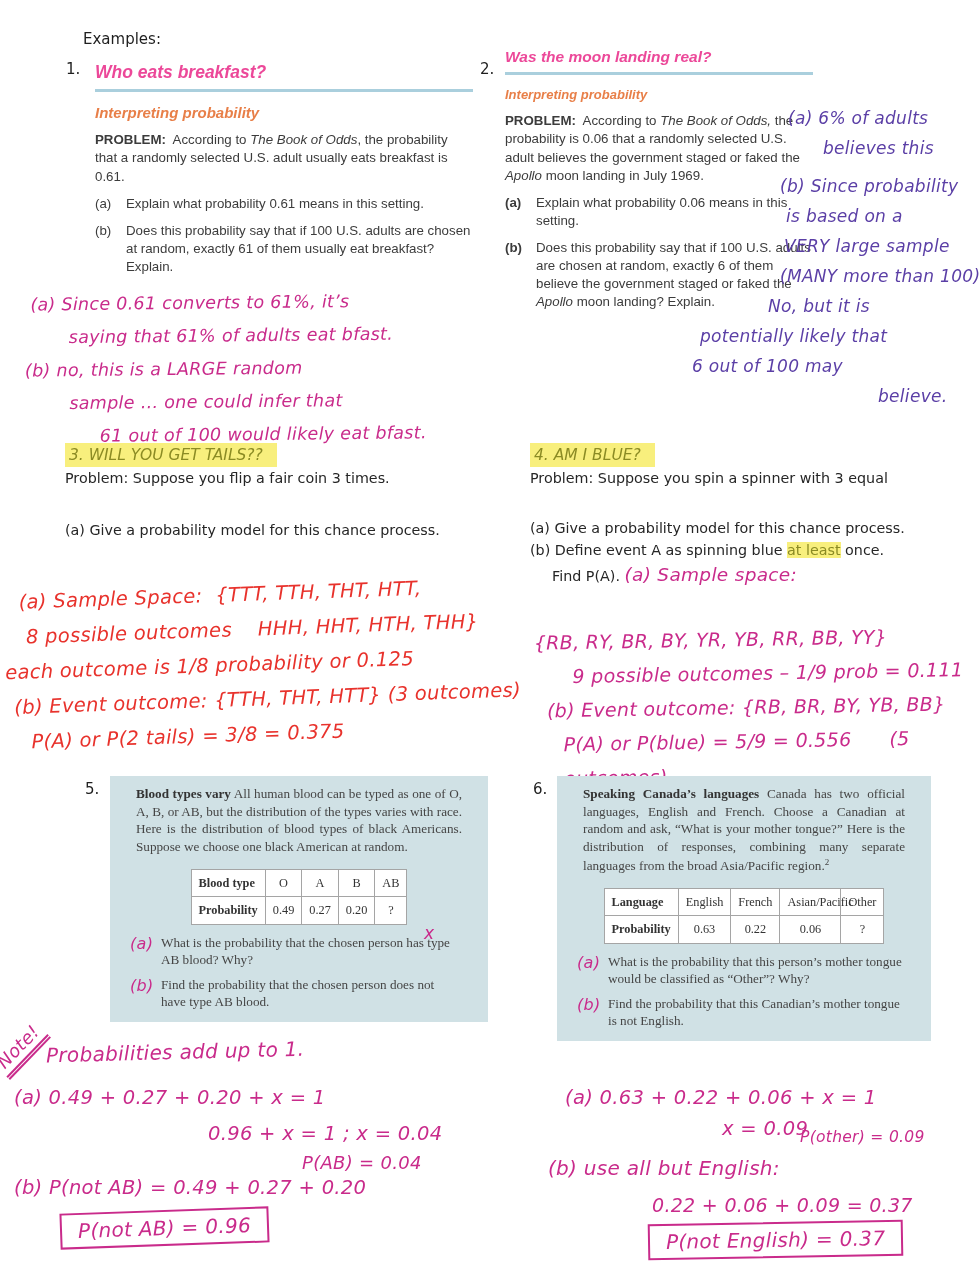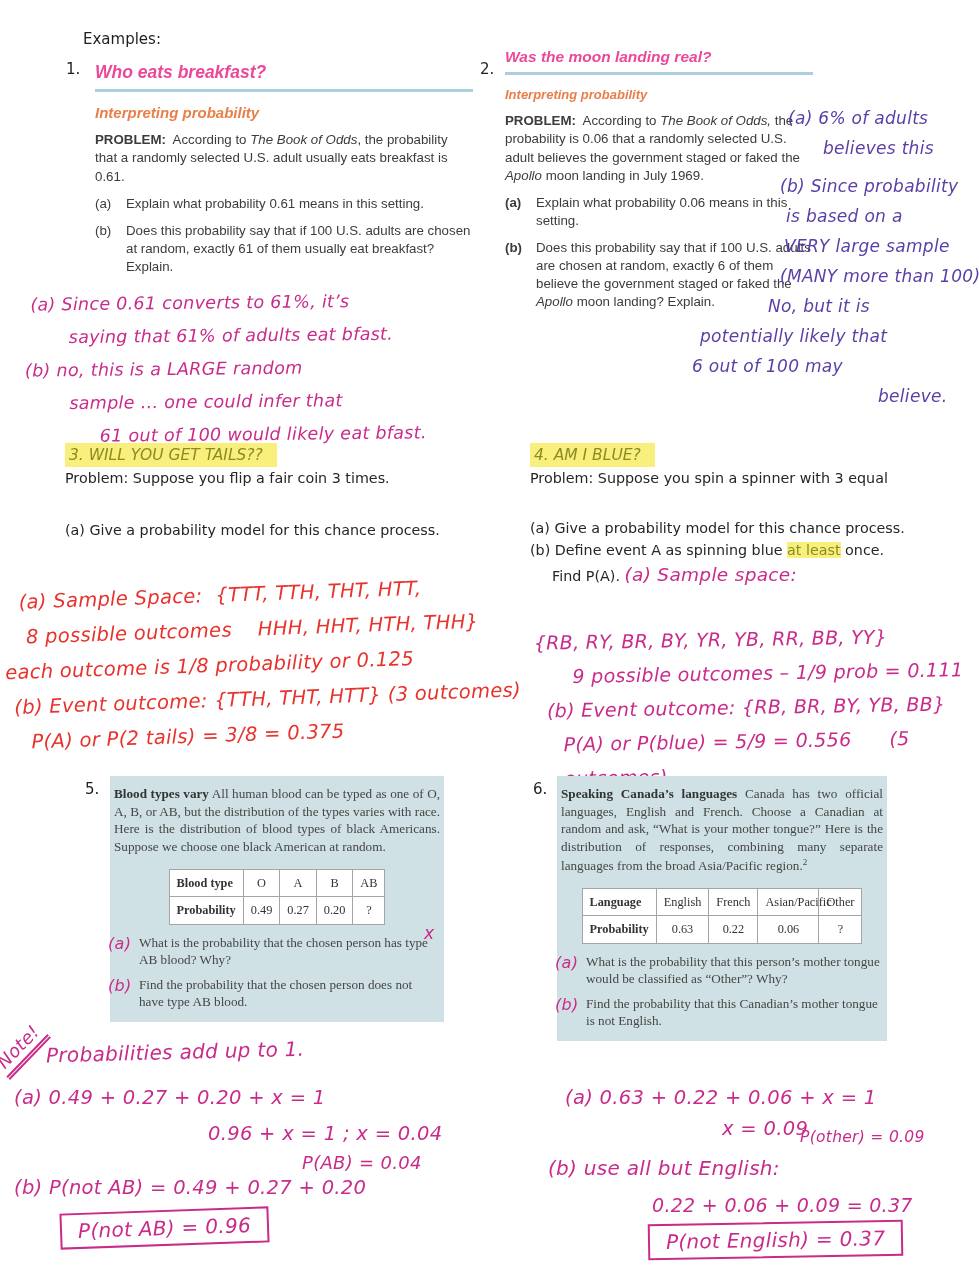--- a/index.html
+++ b/index.html
@@ -19,21 +19,21 @@
   .tb-q .ql{flex:0 0 24px}
   .bold{font-weight:bold}.ital{font-style:italic}
   
   .ws{font-family:"DejaVu Sans",sans-serif;font-size:14.3px;color:#262626}
   .ws-h{display:inline-block;font-style:italic;color:#8b8b24;background:#f8ef7d;
         padding:3px 14px 3px 4px;font-size:15.5px}
   .mark{background:#f8ef7d;color:#8b8b24}
   .ws-line{line-height:1.55}
   
   .box{position:absolute;background:#d0e1e5;font-family:"Liberation Serif",serif;color:#454545;
-       font-size:13.2px;line-height:1.34;text-align:justify;padding:9px 4px 12px}
+       font-size:13.2px;line-height:1.34;text-align:justify;padding:9px 26px 12px}
   .lead{font-weight:bold;color:#333}
   .ptable{border-collapse:collapse;background:#fff;margin:13px auto 9px}
   .ptable td{border:1px solid #a5a5a5;padding:5px 7px;font-family:Liberation Serif, serif;
              font-size:12.3px;color:#333;text-align:center;vertical-align:bottom}
   .ptable td.rowhead{font-weight:bold;text-align:left}
   .narrow{max-width:46px}
   .boxq{display:flex;gap:5px;text-align:left;margin-top:8px;line-height:1.3}
   .boxq .hwl{flex:0 0 26px;margin-left:-6px}
   
   .hw{font-family:"DejaVu Sans",sans-serif;font-style:italic;letter-spacing:.3px}

